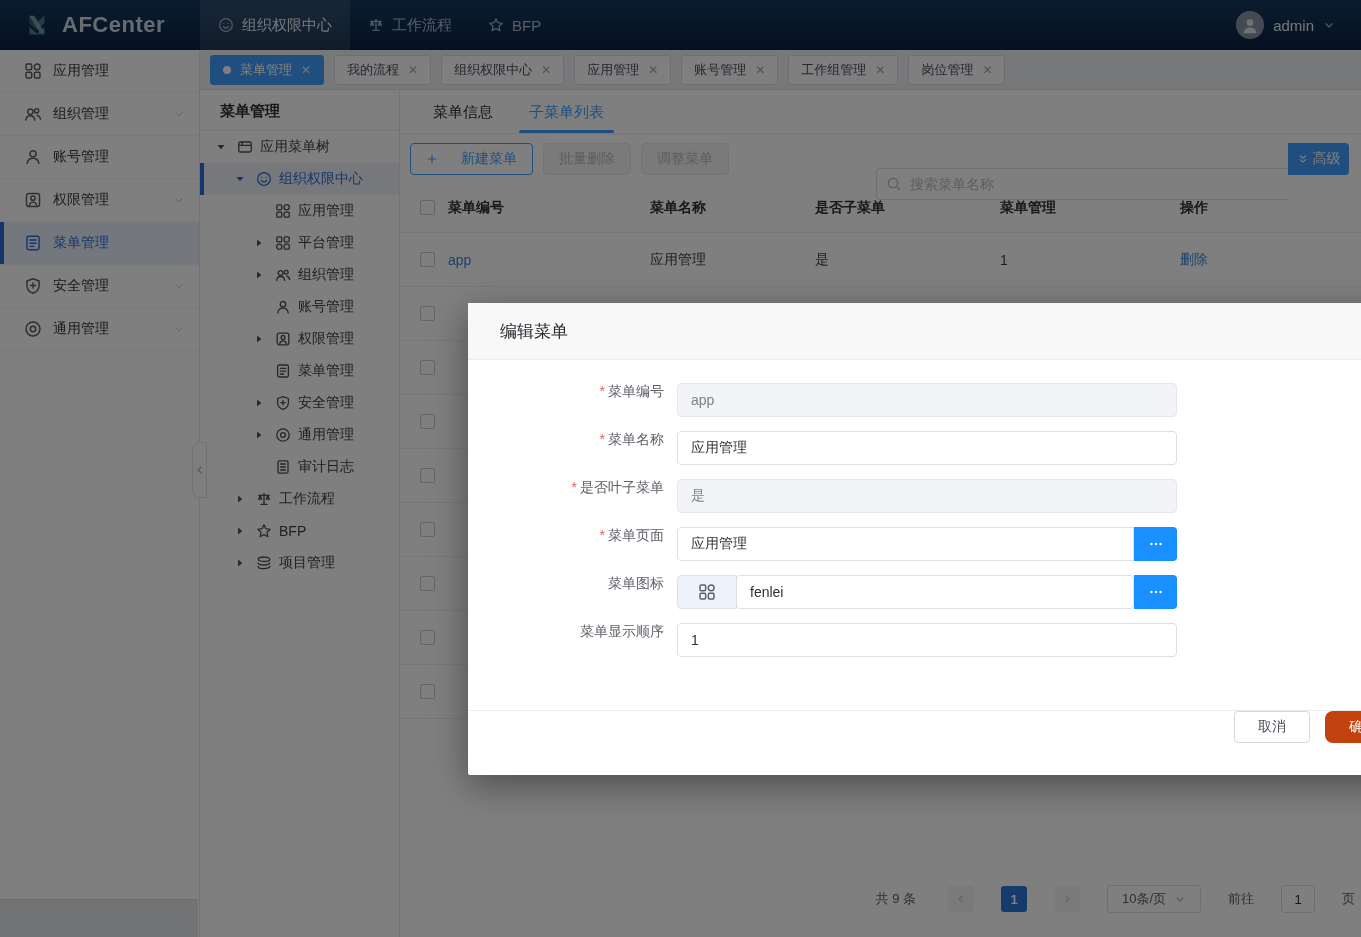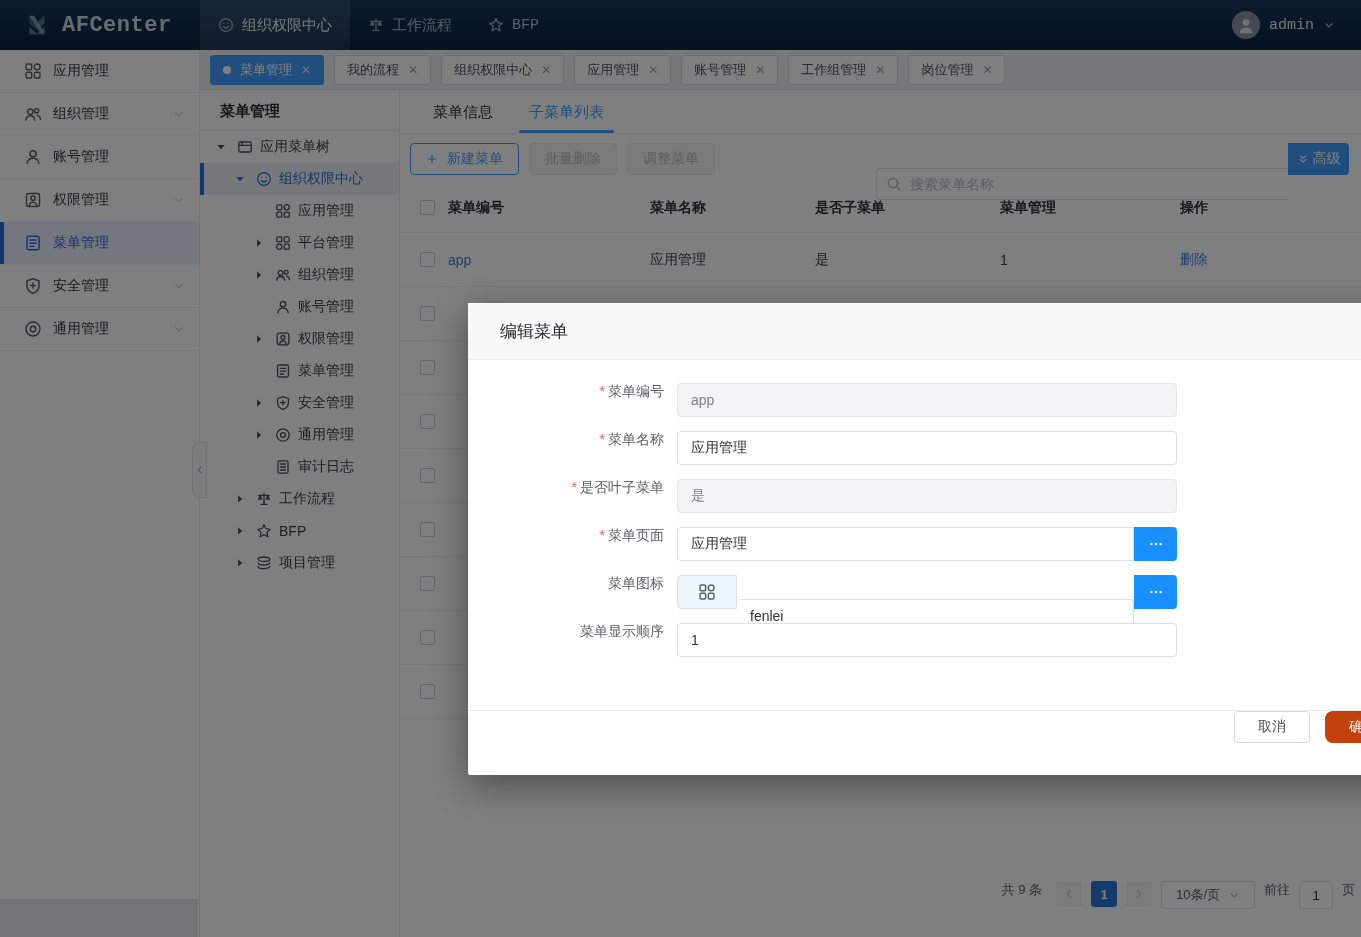--- a/index.html
+++ b/index.html
@@ -9,21 +9,21 @@
 
   
   .ic { display:inline-flex; align-items:center; justify-content:center; flex:none; }
   .ic svg { width:16px; height:16px; display:block; }
   .ic.sm svg { width:12px; height:12px; }
   .ic.lg svg { width:18px; height:18px; }
 
   
   .topbar { position:absolute; left:0; top:0; width:100%; height:50px;
     background:linear-gradient(180deg,#16395f 0%,#0a2140 100%);
-    display:flex; align-items:center; color:#c7d2e0; z-index:1;font-family:Liberation Mono, monospace; }
+    display:flex; align-items:center; color:#c7d2e0; z-index:1; }
   .logo { display:flex; align-items:center; gap:10px; width:200px; padding-left:22px; flex:none; }
   .logo-mark svg { width:30px; height:30px; }
   .logo-text { font-size:22px; font-weight:bold; color:#cfd8e3; letter-spacing:.5px; }
   .nav-item { height:50px; display:flex; align-items:center; gap:8px; padding:0 18px;
     font-size:15px; color:#aebdd0; cursor:pointer; }
   .nav-item .ic { color:#9fb0c4; }
   .nav-item.active { background:rgba(255,255,255,.10); color:#e9eff6; }
   .user { margin-left:auto; margin-right:26px; display:flex; align-items:center; gap:9px; cursor:pointer; }
   .avatar { width:28px; height:28px; border-radius:50%; background:#8b95a5; color:#dfe4ea;
     display:flex; align-items:center; justify-content:center; overflow:hidden; }
@@ -74,42 +74,42 @@
   .content { position:absolute; left:400px; top:90px; right:0; bottom:0; background:#fff; }
   .view-tabs { height:44px; border-bottom:1px solid #ededf0; display:flex; padding-left:33px; gap:36px; }
   .vtab { line-height:43px; font-size:15px; color:#303133; position:relative; cursor:pointer; }
   .vtab.active { color:#409EFF; }
   .vtab.active::after { content:""; position:absolute; left:-10px; right:-10px; bottom:0; height:3px;
     background:#409EFF; border-radius:2px; }
 
   .toolbar { height:49px; display:flex; align-items:center; padding:0 12px 0 10px; gap:10px; }
   .btn { height:32px; border-radius:4px; font-size:14px; display:inline-flex; align-items:center;
     justify-content:center; cursor:pointer; border:1px solid transparent; font-family:inherit; }
-  .btn-new { padding:0 15px; gap:9px; background:#fff; border-color:#409EFF; color:#409EFF; }
+  .btn-new { padding:0 15px; gap:23px; background:#fff; border-color:#409EFF; color:#409EFF; }
   .btn-off { padding:0 15px; background:#f5f5f6; border-color:#e8e9eb; color:#b9bbc0; cursor:not-allowed; }
   .search-group { margin-left:auto; display:flex; width:473px; height:32px; }
   .search-wrap { position:relative; flex:1;margin-top:25px; }
   .search-wrap .ic { position:absolute; left:10px; top:8px; color:#b9bdc4; }
   .search-input { width:100%; height:32px; border:1px solid #dcdfe6; border-right:none;
     border-radius:4px 0 0 4px; padding:0 10px 0 33px; font-size:14px; color:#303133; outline:none; font-family:inherit; }
   .search-input::placeholder { color:#b9bdc4; }
   .btn-adv { width:61px; background:#409EFF; color:#fff; border-radius:0 4px 4px 0; gap:4px; font-size:14px; }
 
   .thead, .trow { display:flex; align-items:center; border-bottom:1px solid #ebeef5; font-size:14px; }
   .thead { height:50px; font-weight:bold; color:#2f3238; }
   .trow { height:54px; color:#3c4047; }
   .col-check { width:48px; padding-left:20px; flex:none; }
   .col-1 { width:202px; flex:none; } .col-2 { width:165px; flex:none; }
   .col-3 { width:185px; flex:none; } .col-4 { width:180px; flex:none; }
   .col-5 { flex:1; }
   .checkbox { width:15px; height:15px; border:1px solid #c8ccd3; border-radius:2px; background:#fff; display:block; cursor:pointer; }
   .link { color:#3c82dc; cursor:pointer; }
 
-  .pagination { position:absolute; right:6px; top:791px; height:36px; display:flex; align-items:flex-start;
-    gap:9px; font-size:13px; color:#5c6066; }
+  .pagination { position:absolute; right:6px; top:791px; height:36px; display:flex; align-items:center;
+    gap:27px; font-size:13px; color:#5c6066; }
   .pg-total { margin-right:5px; }
   .pg-btn { width:26px; height:26px; background:#f4f4f5; border-radius:3px; display:flex; align-items:center;
     justify-content:center; color:#c3c7cd; cursor:not-allowed; font-size:13px; }
   .pg-num { width:26px; height:26px; background:#2b74d8; border-radius:3px; color:#fff; display:flex;
     align-items:center; justify-content:center; font-weight:bold; cursor:pointer; }
   .pg-size { height:28px; min-width:94px; border:1px solid #dcdfe6; border-radius:3px; background:#fff;
     display:flex; align-items:center; justify-content:center; gap:8px; padding:0 8px; color:#5c6066; cursor:pointer; }
   .pg-size .chev { color:#b3b7bd; }
   .pg-goto-input { width:34px; height:28px; border:1px solid #dcdfe6; border-radius:3px; text-align:center;
     font-size:13px; color:#303133; outline:none; font-family:inherit; }
@@ -125,21 +125,21 @@
   .m-close svg { width:15px; height:15px; }
   .m-body { flex:1; padding-top:23px; }
   .f-row { display:flex; margin-bottom:14px; height:34px;padding-left:39px; }
   .f-label { width:157px; text-align:right; font-size:14px; color:#5d6066; margin-right:13px; flex:none; }
   .f-label .req { color:#f35a5a; margin-right:3px; }
   .f-input { width:500px; height:34px; border:1px solid #dcdfe6; border-radius:4px; padding:0 13px;
     font-size:14px; color:#303133; outline:none; background:#fff; font-family:inherit; }
   .f-input:disabled { background:#f2f4f7; color:#7d828a; border-color:#e3e6eb; }
   .f-group { display:flex; width:500px; height:34px; }
   .f-group .f-input { flex:1; width:auto; border-radius:4px 0 0 4px; }
-  .f-group .f-input.mid { border-radius:4px; border-left:none;margin-top:24px; }
+  .f-group .f-input.mid { border-radius:4px; border-left:none; }
   .btn-dots { width:43px; height:34px; background:#1890ff; color:#fff; border-radius:0 4px 4px 0;
     display:flex; align-items:center; justify-content:center; cursor:pointer; flex:none; }
   .icon-preview { width:60px; height:34px; background:#edf3fc; border:1px solid #dcdfe6;
     border-radius:4px 0 0 4px; display:flex; align-items:center; justify-content:center; color:#5d6066; flex:none; }
   .m-foot { height:65px; border-top:1px solid #ececee; display:flex; align-items:flex-start;
     justify-content:flex-end; gap:15px; padding:0 20px; flex:none; }
   .btn-cancel { width:76px; height:32px; background:#fff; border:1px solid #d5d8de; border-radius:4px;
     color:#4a4e57; font-size:14px; }
   .btn-ok { width:76px; height:32px; background:#c2410c; border-radius:8px; color:#fff; font-size:14px; }
 </style>

